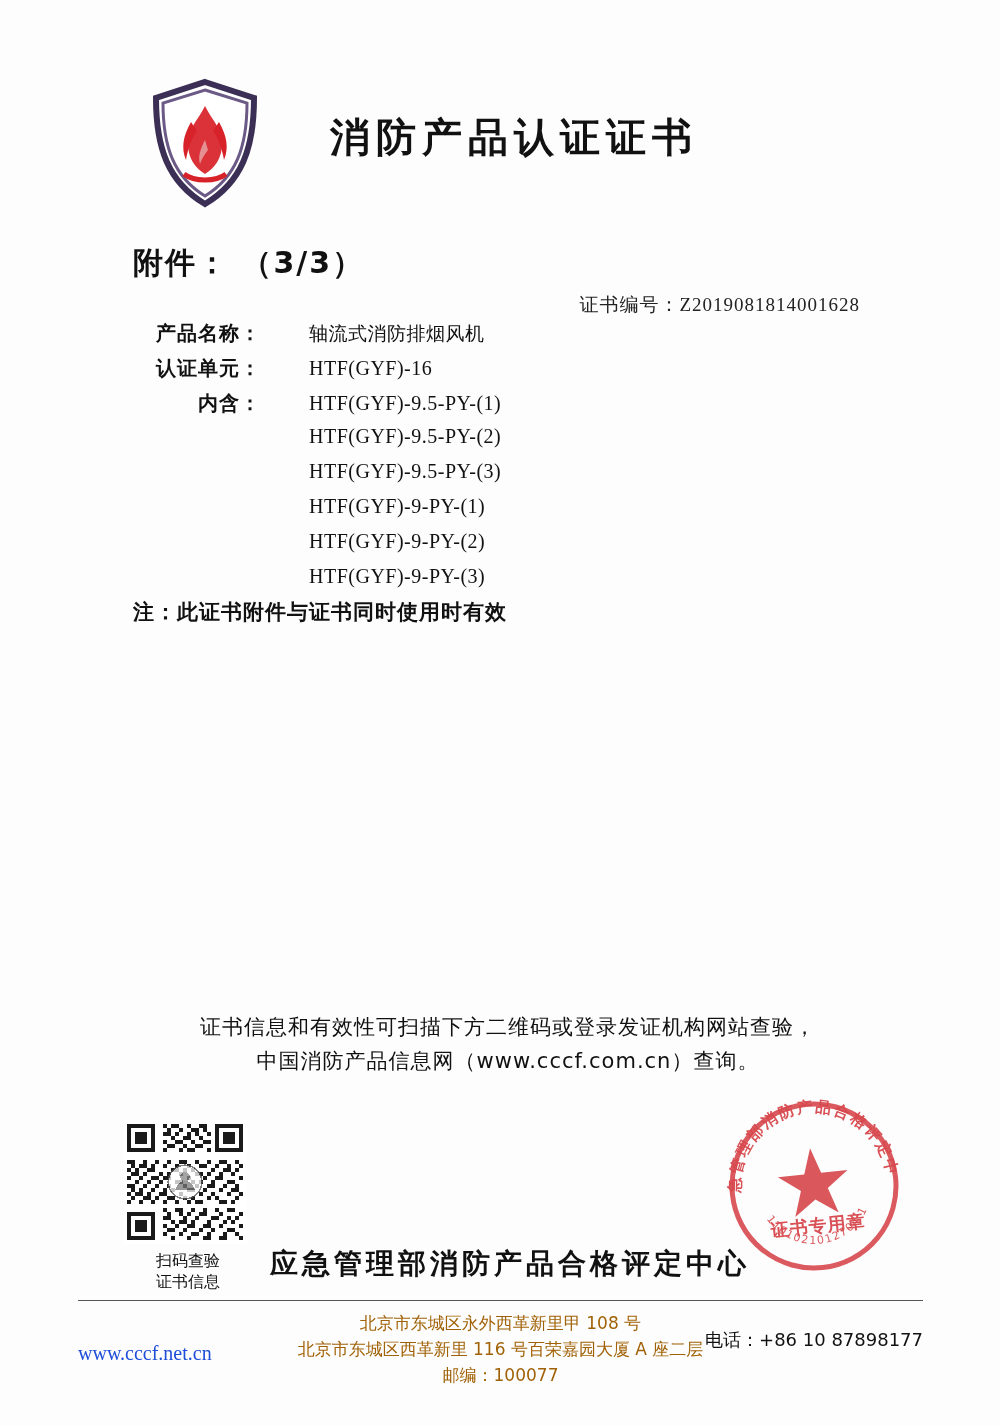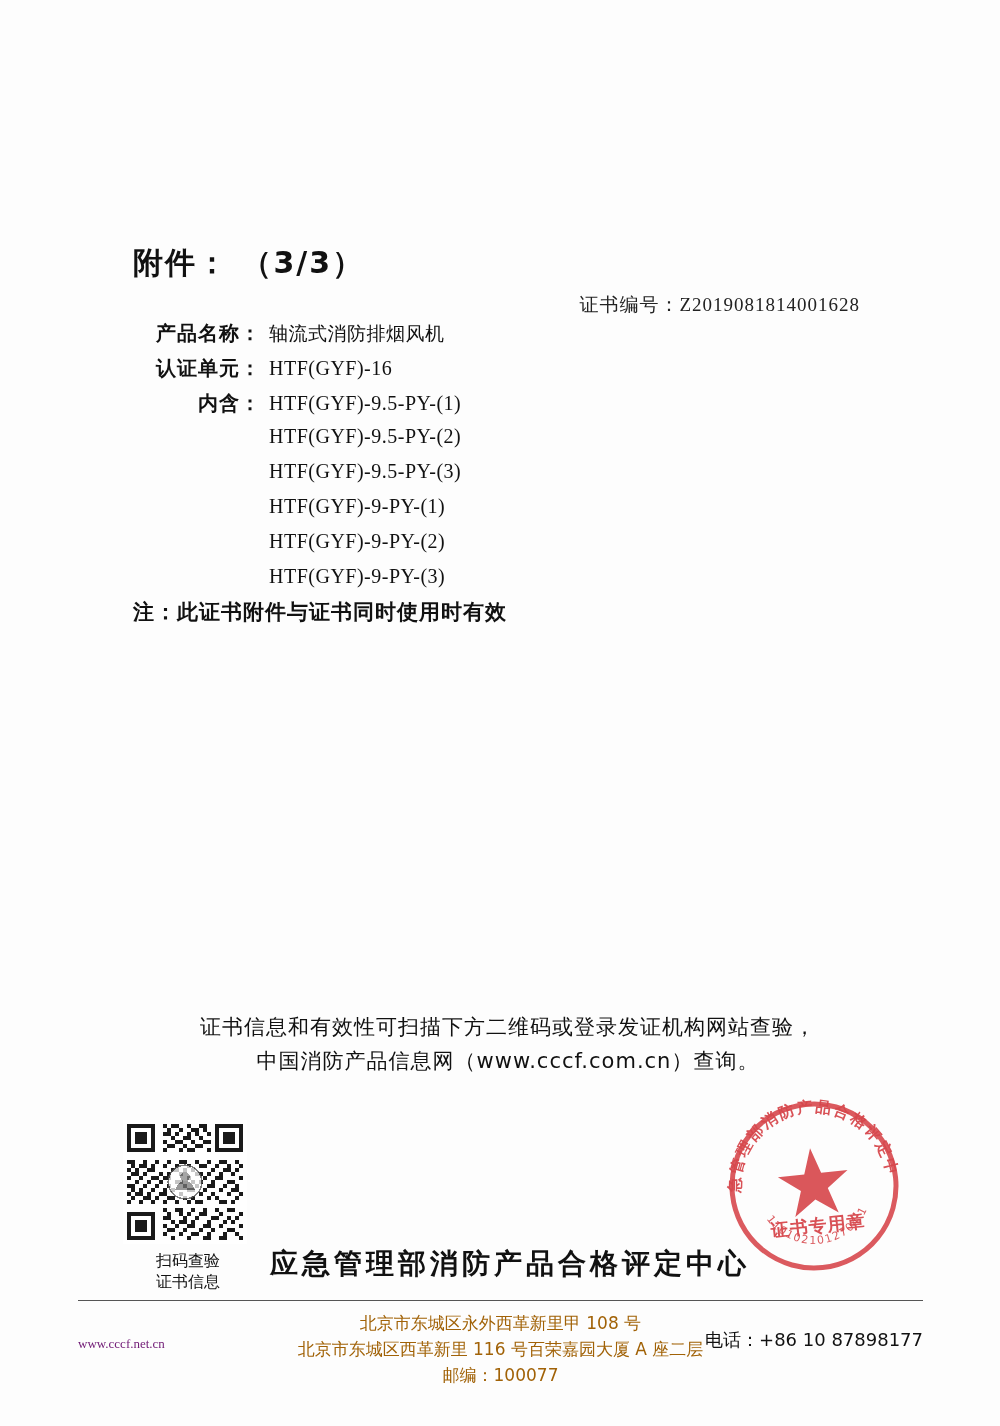--- a/index.html
+++ b/index.html
@@ -81,20 +81,21 @@
   .fields {
     position: absolute;
     left: 133px;
     top: 320px;
     width: 700px;
   }
   .row {
     display: flex;
     align-items: baseline;
     height: 35px;
+    gap: 40px;
   }
   .row .key {
     width: 128px;
     text-align: right;
     font-family: "DejaVu Sans", sans-serif;
     font-weight: bold;
     font-size: 20px;
     letter-spacing: 1px;
     color: #111;
     white-space: nowrap;
@@ -198,24 +199,24 @@
   .footer {
     position: absolute;
     left: 78px;
     top: 1306px;
     width: 845px;
     height: 96px;
   }
   .footer .site {
     position: absolute;
     left: 0;
-    top: 30px;
+    top: 36px;
     font-family: "Liberation Serif", serif;
-    font-size: 13px;
-    color: #701a75;
+    font-size: 20px;
+    color: #1d4ed8;
     white-space: nowrap;
   }
   .footer .addr {
     position: absolute;
     left: 0;
     right: 0;
     top: 4px;
     text-align: center;
     font-family: "DejaVu Sans", sans-serif;
     font-size: 17px;
@@ -233,20 +234,36 @@
     font-size: 18px;
     color: #111;
     white-space: nowrap;
   }
 </style>
 </head>
 <body>
 
 <div class="page">
 
+  <div class="header">
+    <div class="logo">
+      <svg width="110" height="130" viewBox="0 0 110 130">
+        <path d="M55 4 L104 20 C104 70 92 104 55 126 C18 104 6 70 6 20 Z" fill="#ffffff" stroke="#3b2f55" stroke-width="6"></path>
+        <path d="M55 12 L97 25 C97 69 86 99 55 118 C24 99 13 69 13 25 Z" fill="#ffffff" stroke="#6b5a86" stroke-width="3"></path>
+        <g fill="#d8222a">
+          <path d="M55 28 C47 44 38 50 38 66 C38 80 45 90 55 96 C65 90 72 80 72 66 C72 50 63 44 55 28 Z" opacity="0.93"></path>
+          <path d="M41 44 C33 58 31 70 36 82 C38 70 42 60 47 53 Z"></path>
+          <path d="M69 44 C77 58 79 70 74 82 C72 70 68 60 63 53 Z"></path>
+          <path d="M55 62 C50 72 48 78 50 86 C52 80 55 76 58 72 Z" fill="#f0f0f0" opacity="0.5"></path>
+        </g>
+        <path d="M34 96 C44 104 66 104 76 96" stroke="#d8222a" stroke-width="5" fill="none"></path>
+      </svg>
+    </div>
+    <div class="doc-title">消防产品认证证书</div>
+  </div>
 
   <div class="annex">
     <span>附件：</span>
     <span>（3/3）</span>
   </div>
 
   <div class="cert-no">
     <span class="label">证书编号：</span><span class="value">Z2019081814001628</span>
   </div>
 

